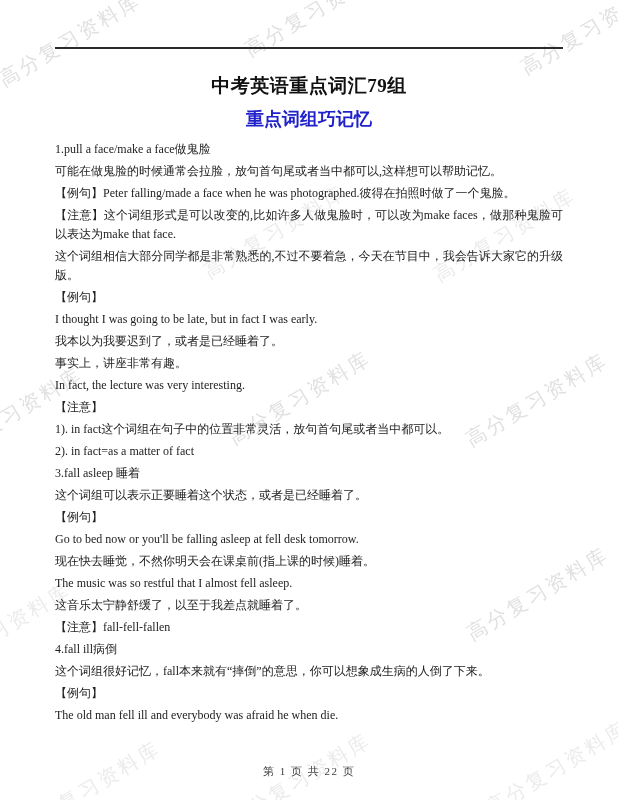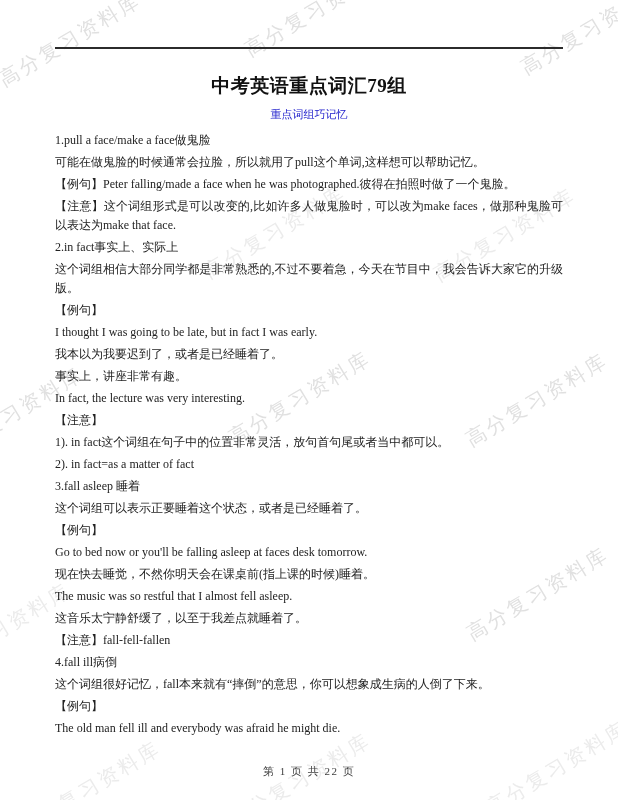--- a/index.html
+++ b/index.html
@@ -48,22 +48,22 @@
     text-align: center;
     font-size: 19px;
     font-weight: bold;
     letter-spacing: 0.5px;
     color: #111;
     font-family: Liberation Serif, serif;
   }
   .subtitle {
     margin: 8px 0 0;
     text-align: center;
-    font-size: 11px;
-    font-weight: normal;
+    font-size: 18px;
+    font-weight: bold;
   }
   .content {
     margin: 9px 55px 8px;
   }
   .para {
     margin: 0 0 3px;
     font-size: 12px;
     line-height: 19px;
     text-align: justify;
     color: #222;
@@ -100,27 +100,26 @@
       <span class="wm faint" style="left: 300px; top: 780px;">高分复习资料库</span>
       <span class="wm faint" style="left: 557px; top: 768px;">高分复习资料库</span>
     </div>
   <div class="top-rule"></div>
   <div class="doc-inner">
     <h1 class="title">中考英语重点词汇79组</h1>
     <h2 class="subtitle" id="subtitle" style="color: rgb(33, 33, 204);">重点词组巧记忆</h2>
     <div class="content" id="content">
   <p class="para"><span class="para-text">1.pull a face/make a face做鬼脸</span></p>
 
-  <p class="para"><span class="para-text">可能在做鬼脸的时候通常会拉脸，所以就用了pull这个单词,这样想可以帮助记忆。</span></p>
+  <p class="para"><span class="para-text">可能在做鬼脸的时候通常会拉脸，放句首句尾或者当中都可以,这样想可以帮助记忆。</span></p>
 
   <p class="para"><b class="para-label">【例句】</b><span class="para-text">Peter falling/made a face when he was photographed.彼得在拍照时做了一个鬼脸。</span></p>
 
   <p class="para"><b class="para-label">【注意】</b><span class="para-text">这个词组形式是可以改变的,比如许多人做鬼脸时，可以改为make faces，做那种鬼脸可以表达为make that face.</span></p>
 
-  <p class="para"><span class="para-text">2.in fact事实上、实际上</span></p>
 
   <p class="para"><span class="para-text">这个词组相信大部分同学都是非常熟悉的,不过不要着急，今天在节目中，我会告诉大家它的升级版。</span></p>
 
   <p class="para"><b class="para-label">【例句】</b><span class="para-text"></span></p>
 
   <p class="para"><span class="para-text">I thought I was going to be late, but in fact I was early.</span></p>
 
   <p class="para"><span class="para-text">我本以为我要迟到了，或者是已经睡着了。</span></p>
 
   <p class="para"><span class="para-text">事实上，讲座非常有趣。</span></p>
@@ -132,33 +131,33 @@
   <p class="para"><span class="para-text">1). in fact这个词组在句子中的位置非常灵活，放句首句尾或者当中都可以。</span></p>
 
   <p class="para"><span class="para-text">2). in fact=as a matter of fact</span></p>
 
   <p class="para"><span class="para-text">3.fall asleep 睡着</span></p>
 
   <p class="para"><span class="para-text">这个词组可以表示正要睡着这个状态，或者是已经睡着了。</span></p>
 
   <p class="para"><b class="para-label">【例句】</b><span class="para-text"></span></p>
 
-  <p class="para"><span class="para-text">Go to bed now or you'll be falling asleep at faces desk tomorrow.</span></p>
+  <p class="para"><span class="para-text">Go to bed now or you'll be falling asleep at fell desk tomorrow.</span></p>
 
   <p class="para"><span class="para-text">现在快去睡觉，不然你明天会在课桌前(指上课的时候)睡着。</span></p>
 
   <p class="para"><span class="para-text">The music was so restful that I almost fell asleep.</span></p>
 
   <p class="para"><span class="para-text">这音乐太宁静舒缓了，以至于我差点就睡着了。</span></p>
 
   <p class="para"><b class="para-label">【注意】</b><span class="para-text">fall-fell-fallen</span></p>
 
   <p class="para"><span class="para-text">4.fall ill病倒</span></p>
 
   <p class="para"><span class="para-text">这个词组很好记忆，fall本来就有“摔倒”的意思，你可以想象成生病的人倒了下来。</span></p>
 
   <p class="para"><b class="para-label">【例句】</b><span class="para-text"></span></p>
 
-  <p class="para"><span class="para-text">The old man fell ill and everybody was afraid he might die.</span></p>
+  <p class="para"><span class="para-text">The old man fell ill and everybody was afraid he when die.</span></p>
 </div>
   </div>
   <div class="footer">第 1 页 共 22 页</div>
 </div>
 
 </body></html>

